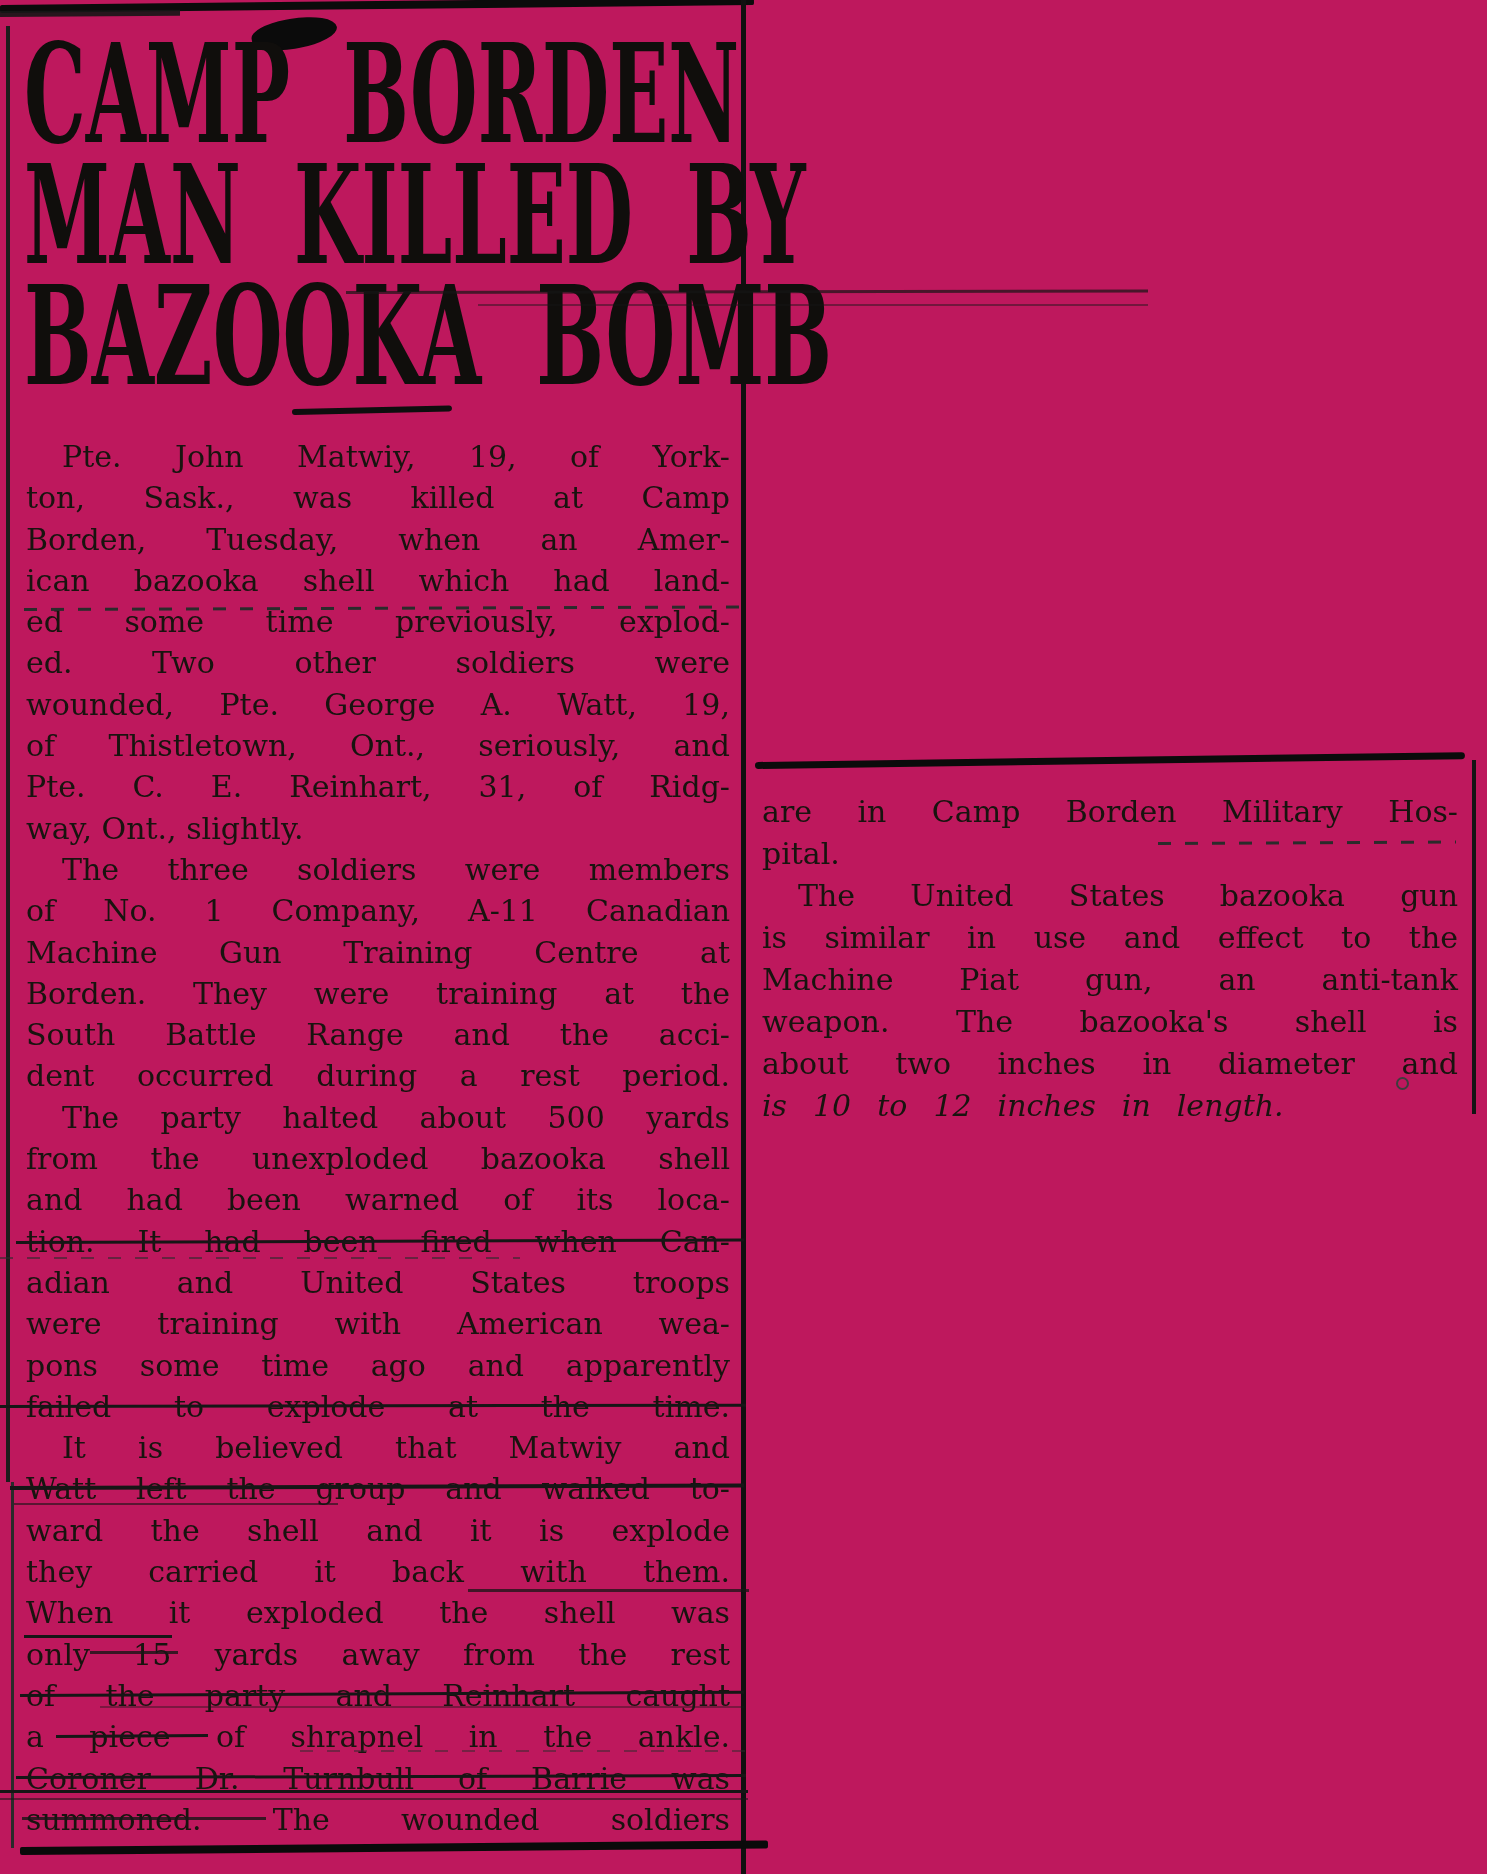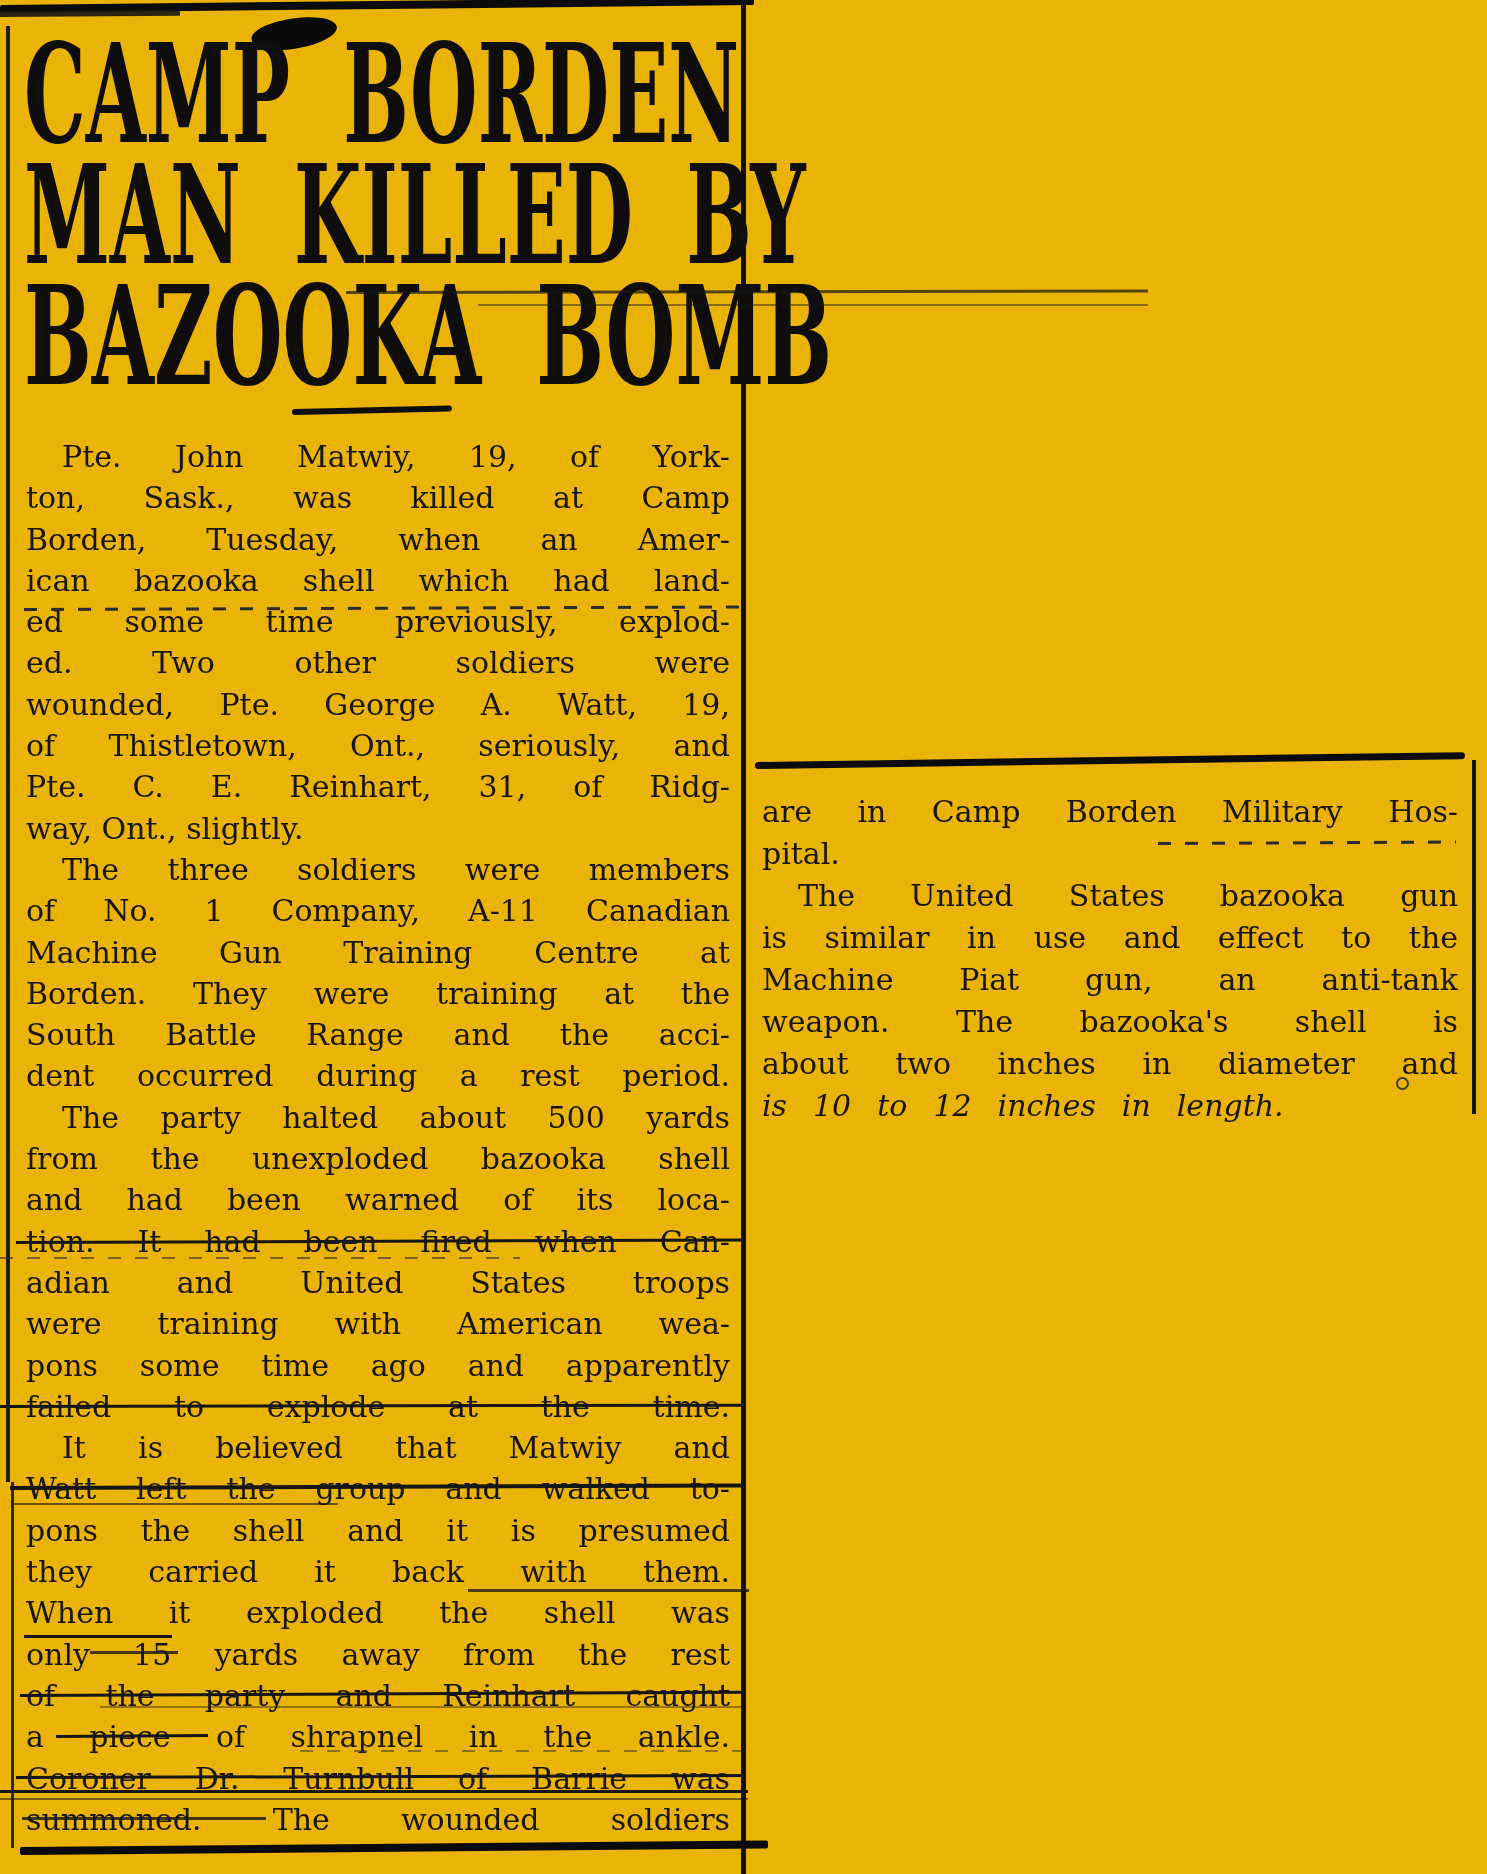--- a/index.html
+++ b/index.html
@@ -39,21 +39,21 @@
   .para .line:last-child{text-align-last:left;}
   .para.justlast .line:last-child{text-align-last:justify;}
   .para.loose .line:last-child{word-spacing:.55em;font-style:italic;}
   
   .art{position:absolute;background:#161616;transform-origin:0 50%;}
   .dash{background:repeating-linear-gradient(90deg,#2b2b2b 0 13px,transparent 13px 27px);}
 </style>
 </head>
 <body>
 
-<div class="page" style="background: #eab308; color: rgb(24, 20, 15);">
+<div class="page" style="background: #be185d; color: rgb(24, 20, 15);">
 
   <div class="art" style="left:0;top:5px;width:754px;height:8px;background:#0b0b0b;border-radius:2px;transform:rotate(-0.6deg);"></div>
   <div class="art" style="left:0;top:11px;width:180px;height:6px;opacity:.9;transform:rotate(-0.4deg);"></div>
   <div class="art" style="left:252px;top:26px;width:86px;height:30px;background:#0b0b0b;border-radius:45% 55% 50% 50%;transform:rotate(-10deg);"></div>
   <div class="art" style="left:6px;top:26px;width:4px;height:1456px;background:#1c1c1c;"></div>
   <div class="art" style="left:11px;top:1482px;width:3px;height:366px;background:#2a2a2a;"></div>
   <div class="art" style="left:741px;top:0;width:5px;height:1874px;background:#101010;"></div>
 
   <div class="headline">
       <div class="hl-line hl0">CAMP BORDEN</div>
@@ -91,21 +91,21 @@
         <div class="line">and had been warned of its loca-</div>
         <div class="line">tion. It had been fired when Can-</div>
         <div class="line">adian and United States troops</div>
         <div class="line">were training with American wea-</div>
         <div class="line">pons some time ago and apparently</div>
         <div class="line">failed to explode at the time.</div>
       </div>
       <div class="para justlast">
         <div class="line">It is believed that Matwiy and</div>
         <div class="line">Watt left the group and walked to-</div>
-        <div class="line">pons the shell and it is presumed</div>
+        <div class="line">ward the shell and it is explode</div>
         <div class="line">they carried it back with them.</div>
         <div class="line">When it exploded the shell was</div>
         <div class="line">only 15 yards away from the rest</div>
         <div class="line">of the party and Reinhart caught</div>
         <div class="line">a piece of shrapnel in the ankle.</div>
         <div class="line">Coroner Dr. Turnbull of Barrie was</div>
         <div class="line">summoned. The wounded soldiers</div>
       </div>
     </div>
 

